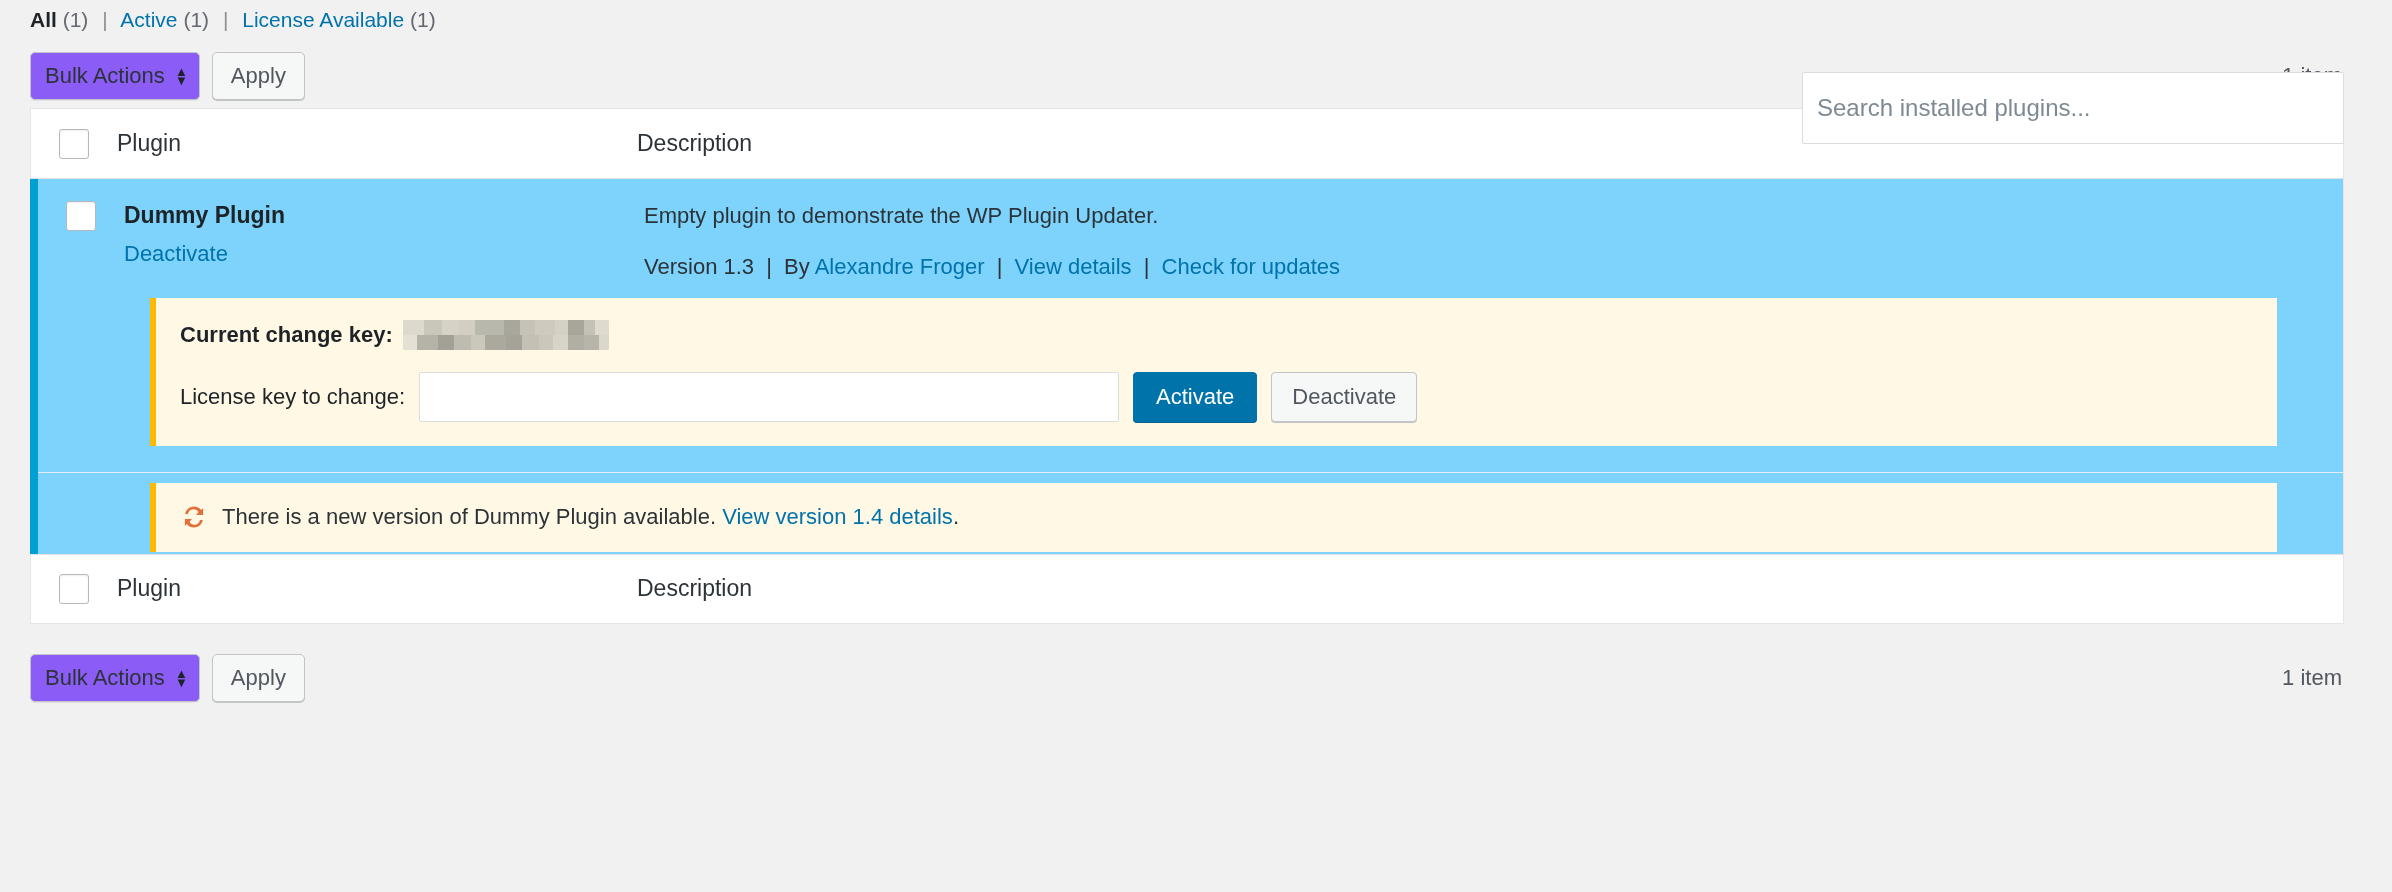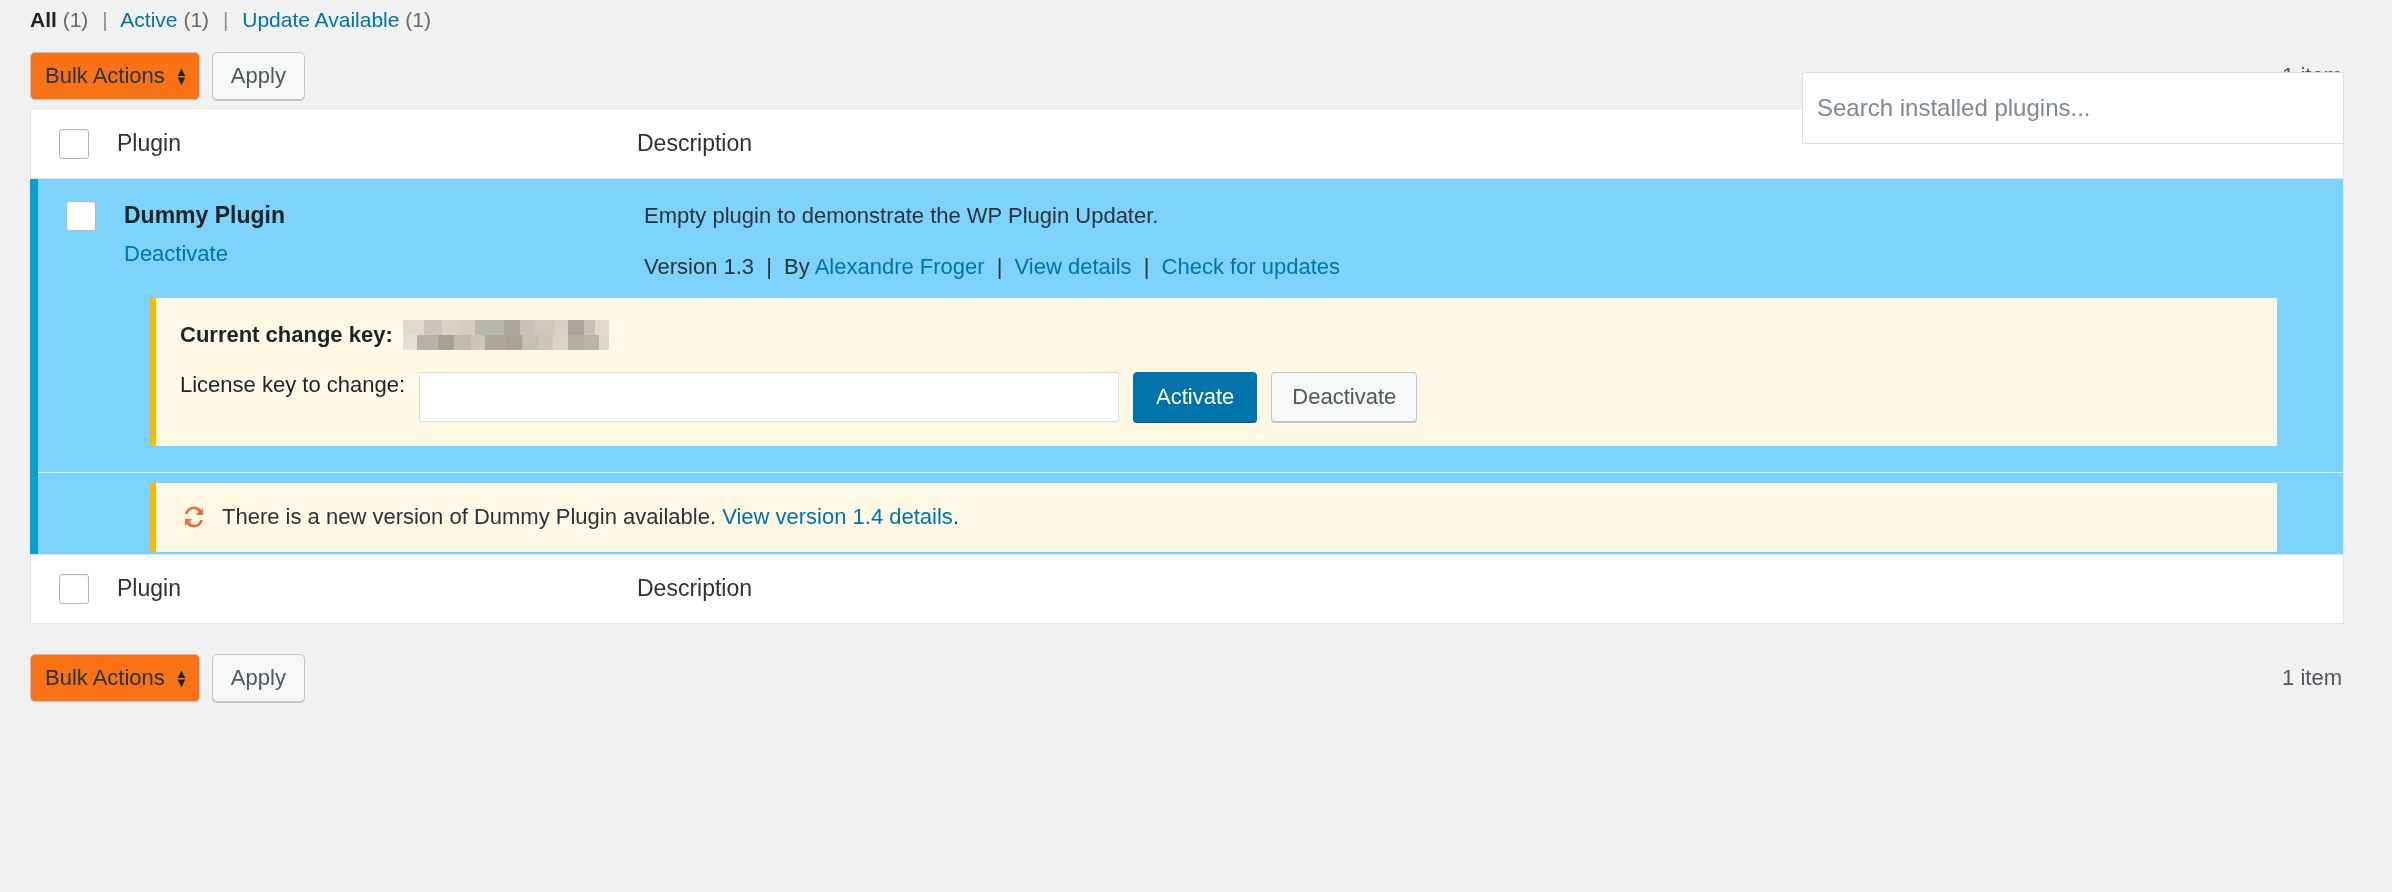--- a/index.html
+++ b/index.html
@@ -91,21 +91,21 @@
     gap: 12px;
     height: 64px;
     margin-top: 12px;
   }
   .tablenav.bottom { margin-top: 22px; }
 
   .bulk-select {
     position: relative;
     display: inline-flex;
     align-items: center;
-    background: #f97316;
+    background: #8b5cf6;
     border: 1px solid #c3c4c7;
     border-radius: 5px;
     height: 48px;
     padding: 0 34px 0 14px;
     font-size: 22px;
     color: #2c3338;
     cursor: pointer;
     box-shadow: 0 1px 0 rgba(0,0,0,.06);
   }
   .bulk-select .arrows {
@@ -263,21 +263,21 @@
         #bebcb1 25% 33%, #cbc7bb 33% 40%, #aba99e 40% 50%,
         #a5a398 50% 58%, #c4c0b5 58% 66%, #cbc7bb 66% 73%,
         #d8d4c8 73% 80%, #b1afa4 80% 88%, #b7b5aa 88% 95%, #dbd7cb 95% 100%);
     background-size: 100% 50%, 100% 50%;
     background-position: 0 0, 0 100%;
     background-repeat: no-repeat;
   }
 
   .license-change-row {
     display: flex;
-    align-items: flex-start;
+    align-items: center;
     gap: 14px;
     margin-top: 22px;
   }
   .license-change-label { font-size: 22px; color: #1d2327; }
   .license-input {
     width: 700px;
     height: 50px;
     font-size: 22px;
     font-family: "Liberation Sans", sans-serif;
     padding: 4px 10px;
@@ -324,21 +324,21 @@
 <div class="wrap">
 
 
   <div class="filters">
     <a class="current">All</a>
     <span class="count">(1)</span>
     <span class="sep">|</span>
     <a>Active</a>
     <span class="count">(1)</span>
     <span class="sep">|</span>
-    <a>Update Available</a>
+    <a>License Available</a>
     <span class="count">(1)</span>
   </div>
 
   <div class="search-box">
     <input class="search-input" type="text" placeholder="Search installed plugins..." style="">
   </div>
 
   <div class="tablenav top">
     <div class="bulk-select">
       <span>Bulk Actions</span>

